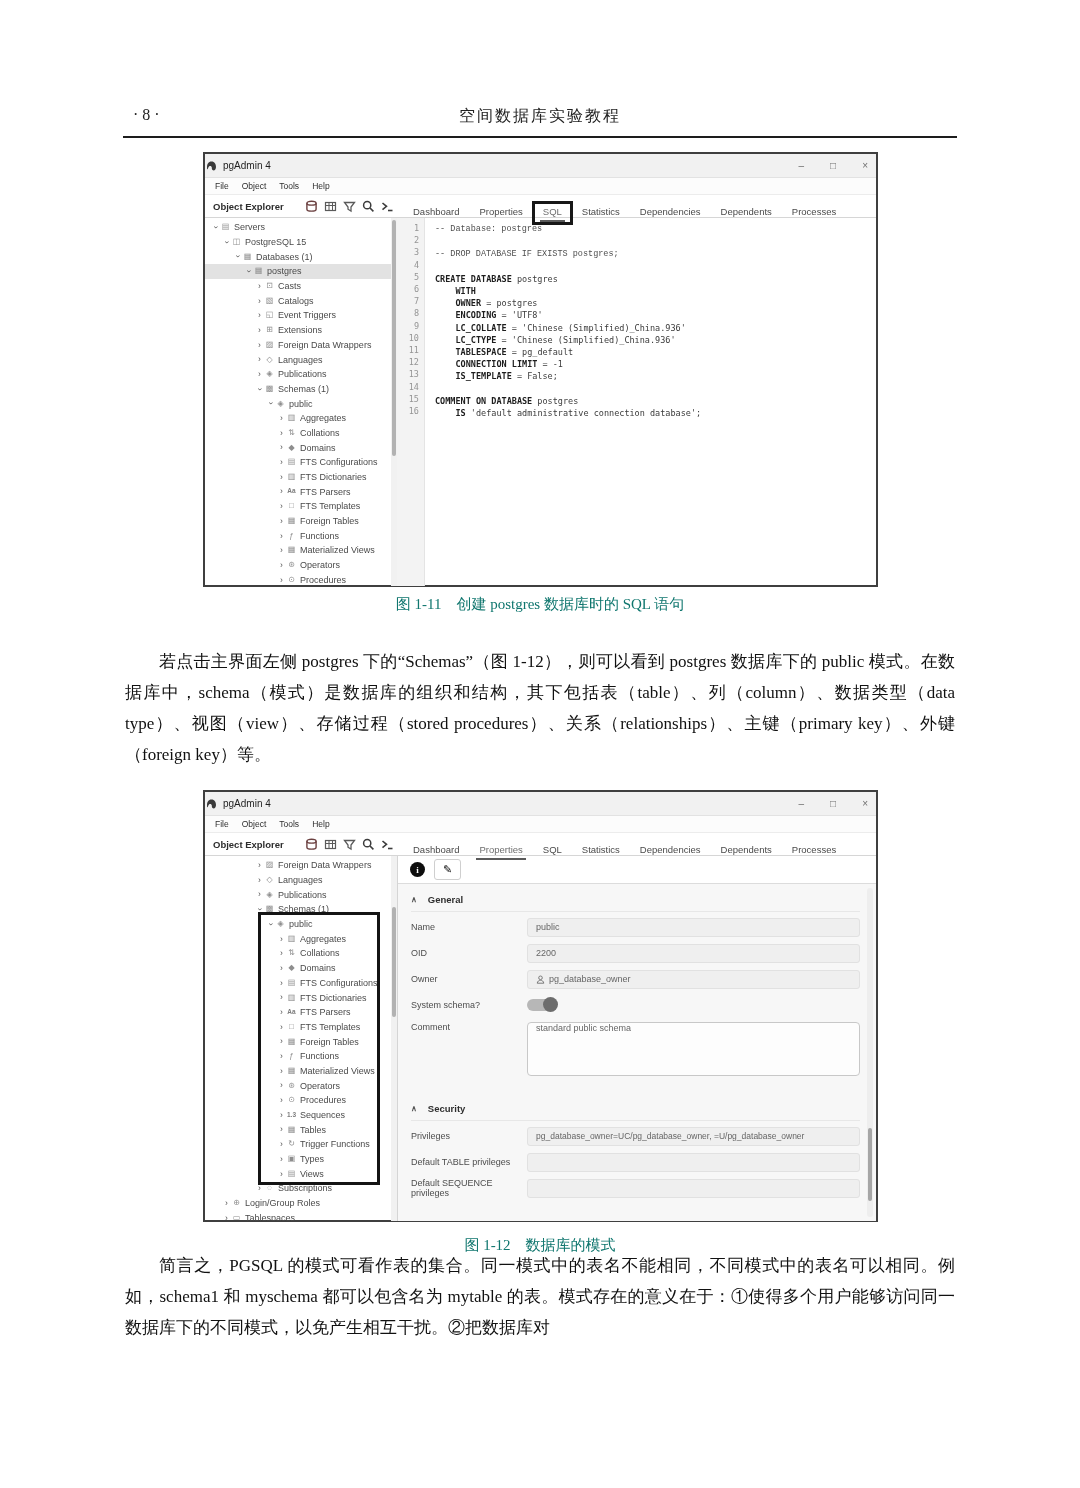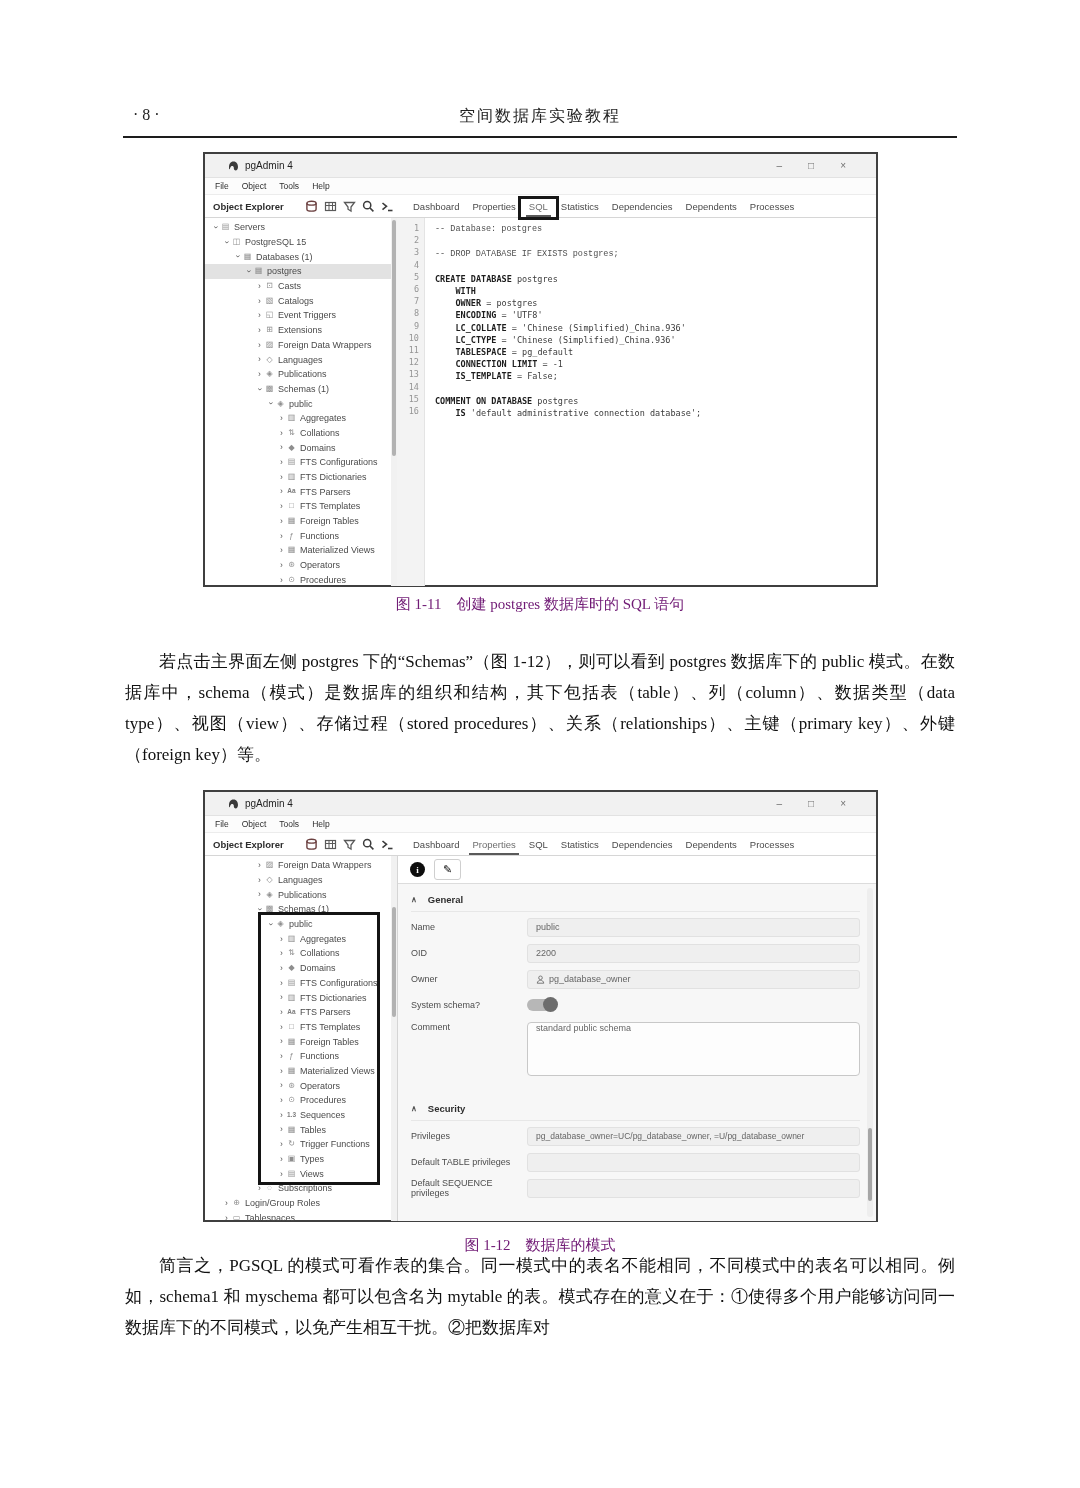--- a/index.html
+++ b/index.html
@@ -3,49 +3,49 @@
 <meta charset="utf-8">
 <style>
   html,body{margin:0;padding:0;}
   body{width:1080px;height:1488px;position:relative;background:#ffffff;overflow:hidden;
        font-family:"Liberation Serif",serif;color:#1c1c1c;}
 
   
   .page-num{position:absolute;left:133px;top:106px;font-size:16px;color:#222;}
   .running-title{position:absolute;left:0;right:0;top:106px;text-align:center;font-size:16px;color:#222;letter-spacing:2px;}
   .header-rule{position:absolute;left:123px;top:136px;width:834px;height:2px;background:#1d1d1d;}
-  .fig-caption{position:absolute;left:0;right:0;text-align:center;font-size:15px;color:#701a75;}
+  .fig-caption{position:absolute;left:0;right:0;text-align:center;font-size:15px;color:#0f766e;}
   #caption1{top:595px;}
   #caption2{top:1236px;}
   .body-para{position:absolute;left:125px;width:830px;font-size:17px;line-height:31px;
              text-align:justify;text-indent:2em;color:#111;}
   #para1{top:646px;}
   #para2{top:1250px;}
 
   
   .pgwin{position:absolute;background:#fff;border:2px solid #3f3f3f;box-sizing:border-box;
          font-family:"Liberation Sans",sans-serif;}
   #win1{left:203px;top:152px;width:675px;height:435px;}
   #win2{left:203px;top:790px;width:675px;height:432px;}
 
-  .titlebar{height:23px;background:#f1f1f1;display:flex;align-items:center;padding:0 22px;
+  .titlebar{height:23px;background:#f1f1f1;display:flex;align-items:center;padding:0 0;
             border-bottom:1px solid #e2e2e2;font-size:10px;color:#222;}
   .logo{width:13px;height:13px;margin-right:5px;flex:0 0 auto;}
   .win-title{font-size:10px;color:#1f1f1f;}
   .controls{margin-left:auto;display:flex;gap:26px;color:#707070;font-size:10px;padding-right:8px;}
   .ctrl{cursor:default;line-height:1;}
 
   .menubar{height:16px;display:flex;align-items:center;gap:13px;padding:0 10px;font-size:8.5px;
            color:#2e2e2e;background:#fcfcfc;border-bottom:1px solid #ececec;}
 
   .toolrow{height:22px;display:flex;align-items:center;border-bottom:1px solid #d6d6d6;}
   .oe-side{width:197px;flex:0 0 auto;display:flex;align-items:center;padding:0 8px;box-sizing:border-box;}
   .oe-label{font-size:9.5px;font-weight:bold;color:#2d2d2d;margin-right:auto;}
   .tbicon{width:13px;height:13px;margin-left:6px;flex:0 0 auto;}
-  .tabs{flex:1;display:flex;align-items:center;gap:13px;padding-left:11px;font-size:9.5px;color:#4a4a4a;height:100%;}
+  .tabs{flex:1;display:flex;align-items:flex-end;gap:20px;padding-left:11px;font-size:9.5px;color:#4a4a4a;height:100%;}
   .tab{position:relative;white-space:nowrap;}
   .tab.active{color:#6e6e6e;}
   .tab.active::after{content:'';position:absolute;left:-3px;right:-3px;bottom:-5px;height:2px;background:#5a5a5a;}
   .tab.annotated::before{content:'';position:absolute;left:-11px;right:-11px;top:-5px;bottom:-8px;border:3px solid #171717;}
 
   .content{display:flex;height:calc(100% - 63px);}
 
   
   .tree{width:186px;flex:0 0 auto;overflow:hidden;padding-top:2px;position:relative;box-sizing:border-box;}
   .trow{height:14.7px;display:flex;align-items:center;font-size:9px;color:#4a4a4a;white-space:nowrap;box-sizing:border-box;}

